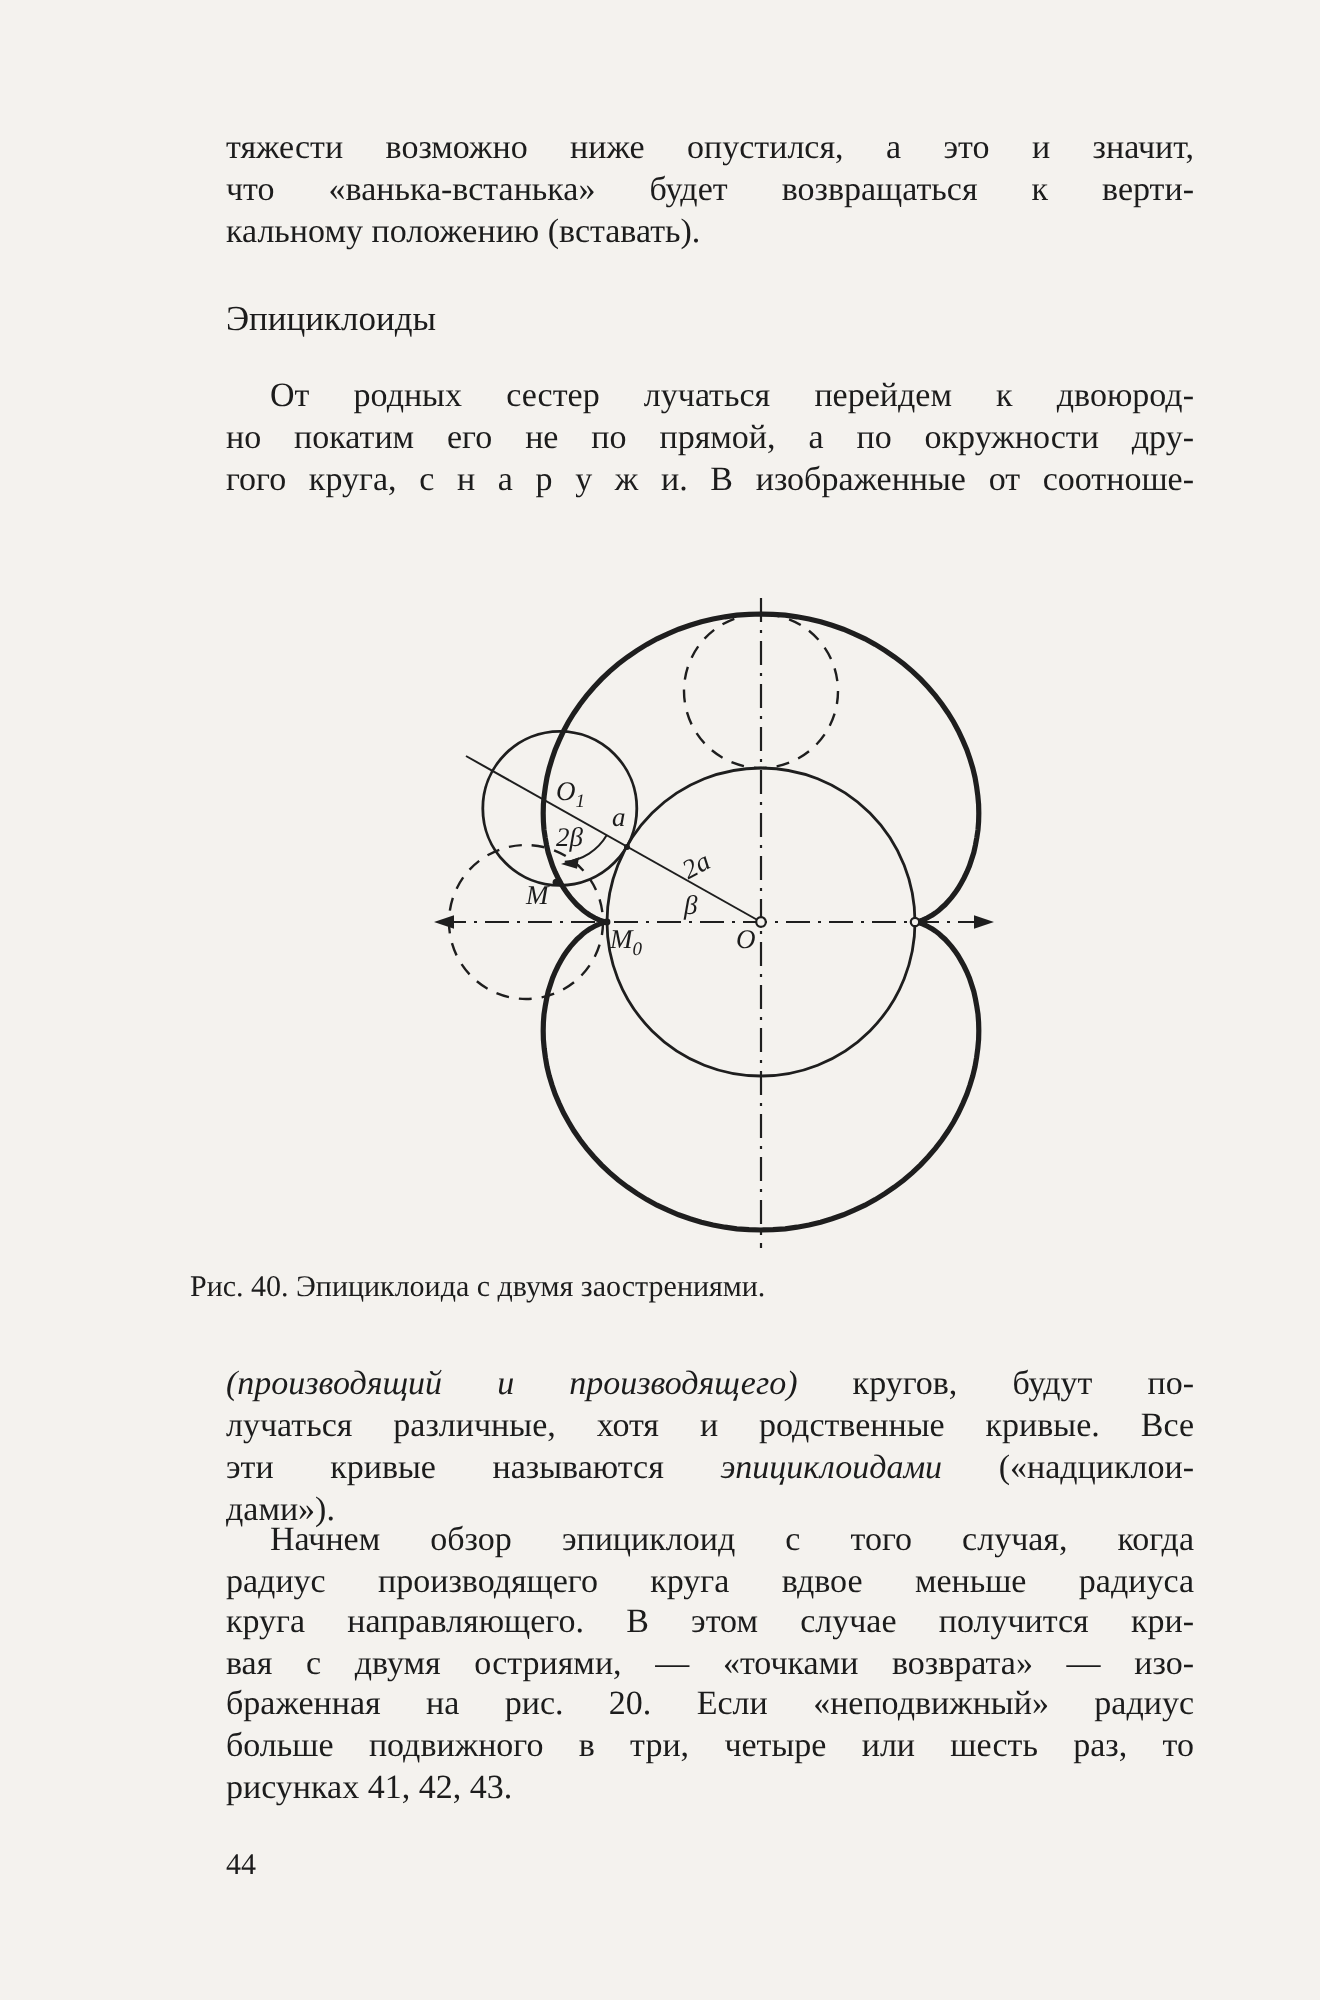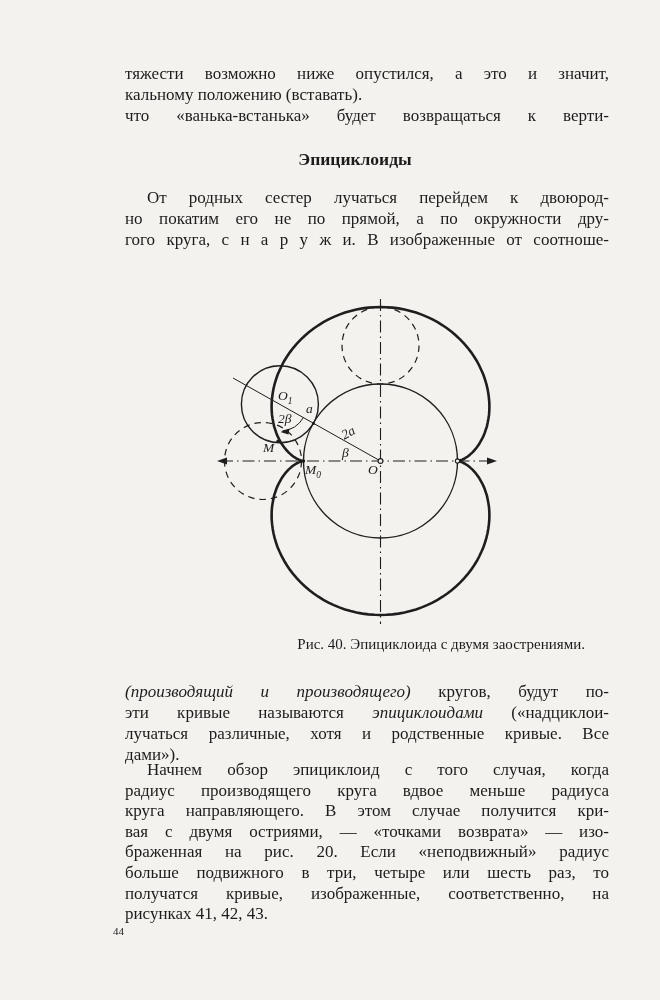--- a/index.html
+++ b/index.html
@@ -5,51 +5,51 @@
   html,body { margin:0; padding:0; }
   body {
     width:660px; height:1000px;
     background:#f4f2ee;
     font-family:"Liberation Serif", serif;
     color:#1c1c1c;
     position:relative;
     overflow:hidden;
   }
   .txt {
-    position:absolute; left:125px; width:484px;
+    position:absolute; left:113px; width:484px;
     font-size:17px; line-height:21px;
   }
   .line { text-align:justify; text-align-last:justify; }
   .line.last { text-align-last:auto; }
   .indent { text-indent:22px; }
   .it { font-style:italic; }
   .heading {
     position:absolute; left:113px; width:484px; top:149px;
-    text-align:center; font-weight:bold; font-size:17.5px;
+    text-align:left; font-weight:normal; font-size:17.5px;
   }
   .caption {
     position:absolute; left:95px; width:490px; top:636px;
-    text-align:right; font-size:15px;
+    text-align:left; font-size:15px;
   }
   .pagenum {
-    position:absolute; left:113px; top:925px; font-size:11px;
+    position:absolute; left:113px; top:925px; font-size:15px;
   }
   .fig { position:absolute; left:150px; top:295px; }
   .fig svg text {
     font-family:"Liberation Serif", serif;
     font-style:italic; font-size:13.5px; fill:#1c1c1c;
   }
 </style>
 </head>
 <body>
 
 <div class="txt" style="top:63px">
   <div class="line">тяжести возможно ниже опустился, а это и значит,</div>
+  <div class="line">что «ванька-встанька» будет возвращаться к верти-</div>
   <div class="line last">кальному положению (вставать).</div>
-  <div class="line">что «ванька-встанька» будет возвращаться к верти-</div>
 </div>
 
 <div class="heading">Эпициклоиды</div>
 
 <div class="txt" style="top:187px">
   <div class="line indent">От родных сестер лучаться перейдем к двоюрод-</div>
   <div class="line">но покатим его не по прямой, а по окружности дру-</div>
   <div class="line">гого круга, с н а р у ж и. В изображенные от соотноше-</div>
 </div>
 
@@ -89,29 +89,28 @@
     <text x="341" y="437" transform="rotate(-28 348 432)">2a</text>
     <text x="342" y="457">β</text>
     <text x="368" y="474">O</text>
   </svg>
 </div>
 
 <div class="caption">Рис. 40. Эпициклоида с двумя заострениями.</div>
 
 <div class="txt" style="top:681px">
   <div class="line"><span class="it">(производящий и производящего)</span><span> кругов, будут по-</span></div>
+  <div class="line">лучаться различные, хотя и родственные кривые. Все</div>
   <div class="line"><span>эти кривые называются </span><span class="it">эпициклоидами</span><span> («надциклои-</span></div>
-  <div class="line">лучаться различные, хотя и родственные кривые. Все</div>
   <div class="line last">дами»).</div>
 </div>
 
 <div class="txt" style="top:760px; line-height:20.6px">
   <div class="line indent">Начнем обзор эпициклоид с того случая, когда</div>
   <div class="line">радиус производящего круга вдвое меньше радиуса</div>
   <div class="line">круга направляющего. В этом случае получится кри-</div>
   <div class="line">вая с двумя остриями, — «точками возврата» — изо-</div>
   <div class="line">браженная на рис. 20. Если «неподвижный» радиус</div>
   <div class="line">больше подвижного в три, четыре или шесть раз, то</div>
-  <div class="line">получатся кривые, изображенные, соответственно, на</div>
   <div class="line last">рисунках 41, 42, 43.</div>
 </div>
 
 <div class="pagenum">44</div>
 
 </body></html>

